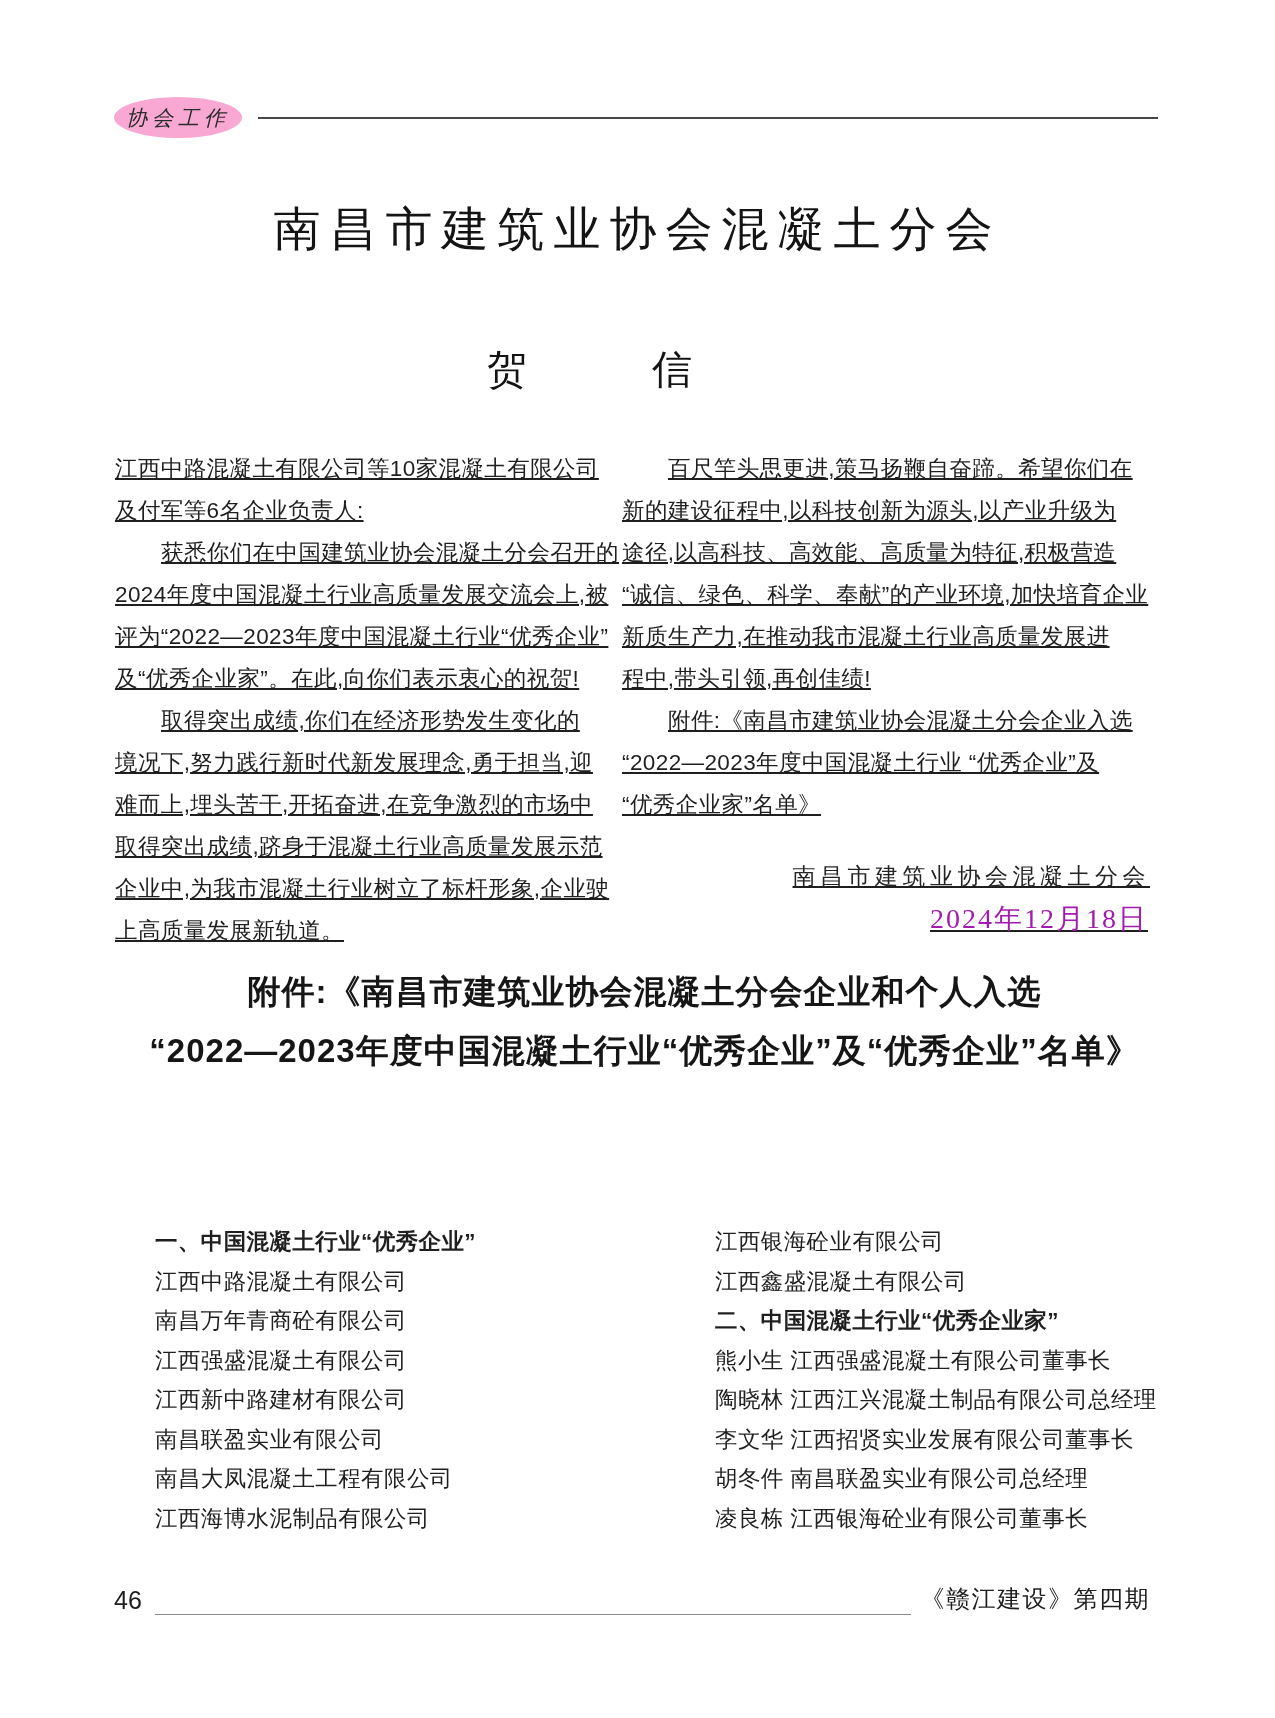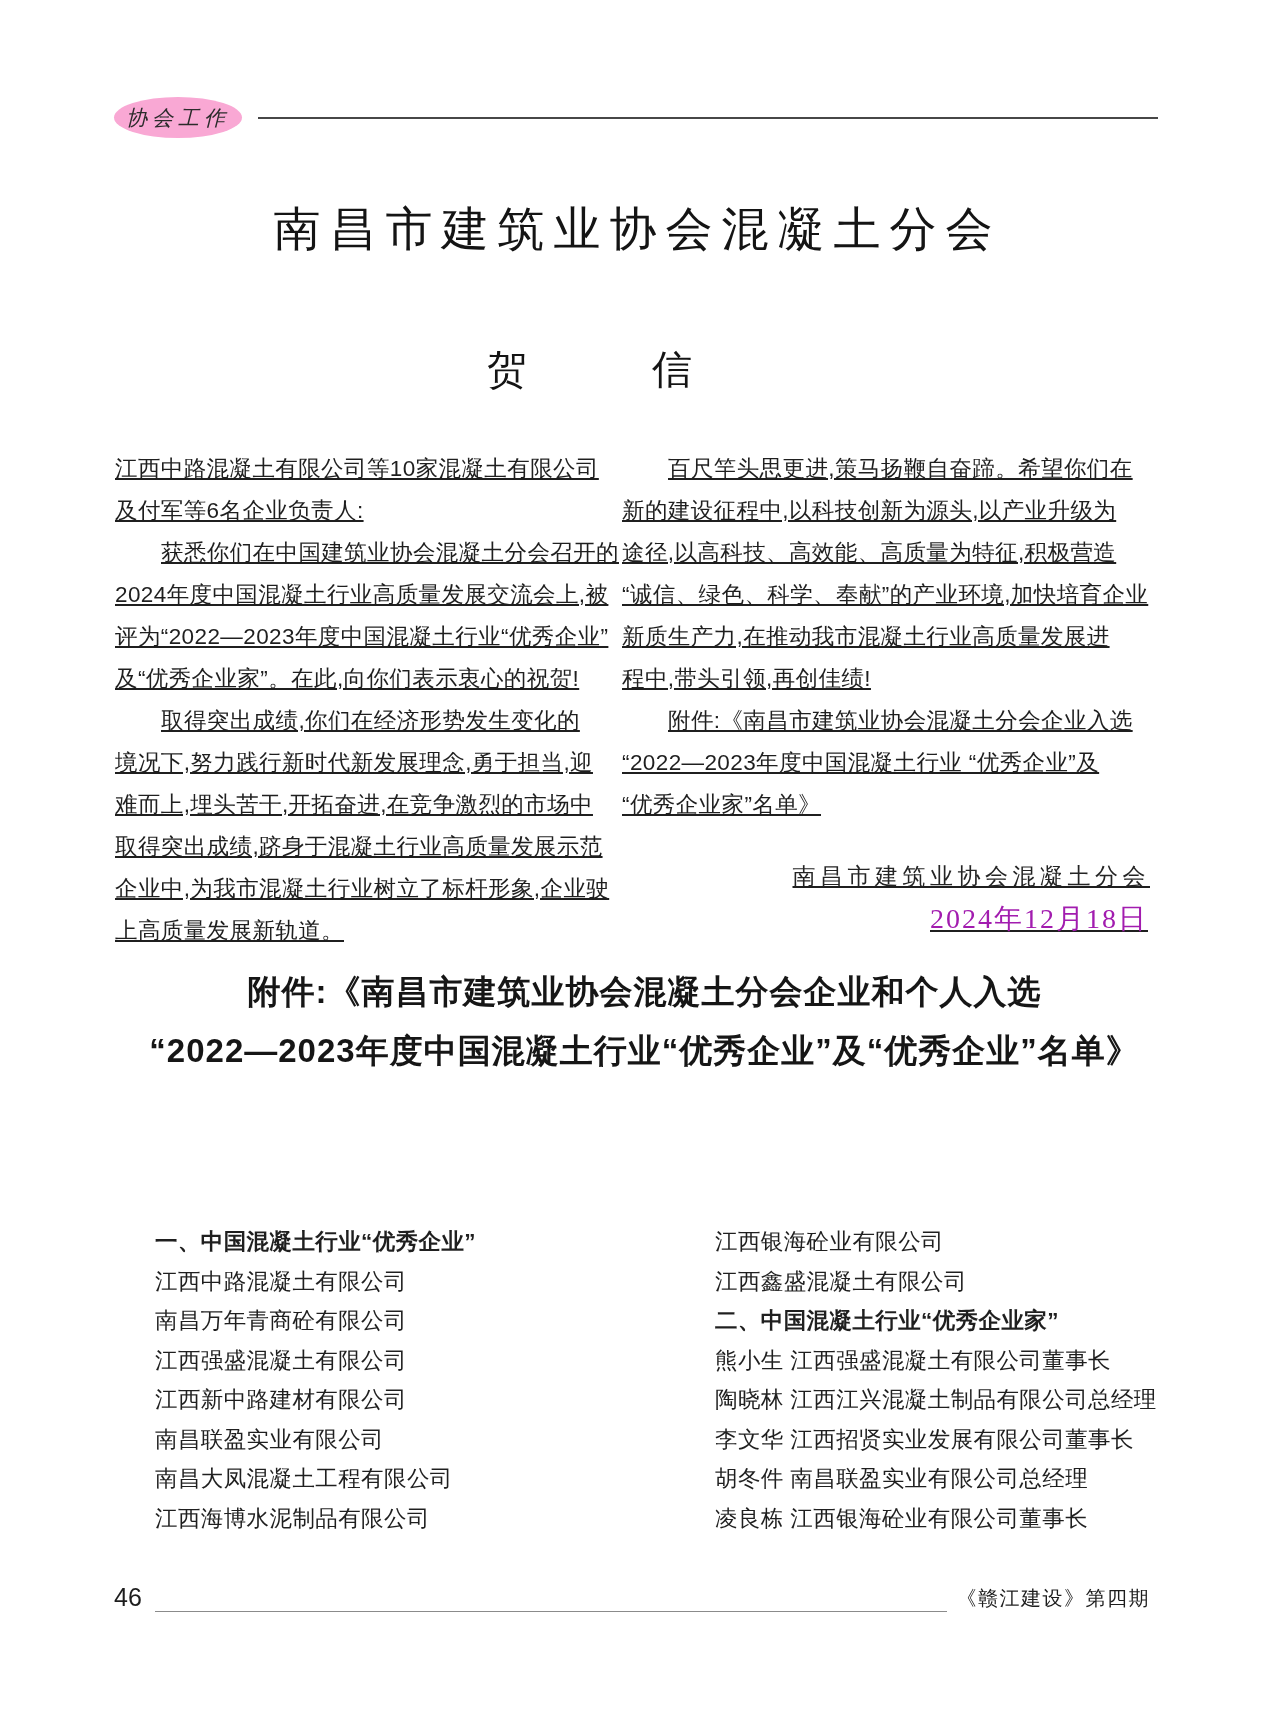--- a/index.html
+++ b/index.html
@@ -52,21 +52,21 @@
   
   .lists { position:absolute; top:1222px; left:155px; display:flex; }
   .list-col-left  { width:480px; }
   .list-col-right { width:520px; margin-left:80px; }
   .list-item { font-size:22.5px; line-height:39.5px; height:39.5px; white-space:nowrap; letter-spacing:0.4px; }
   .list-item.bold { font-weight:700; }
   
   .footer { position:absolute; top:1583px; left:114px; right:125px; display:flex; align-items:flex-end; }
   .pagenum { font-size:25px; color:#1d1d1d; flex:0 0 auto; }
   .footer-rule { flex:1; height:1px; background:#8b8b8b; margin:0 10px 0 13px; }
-  .journal { font-size:20px; letter-spacing:1.5px; color:#1d1d1d; flex:0 0 auto; }
+  .journal { font-size:24px; letter-spacing:1.5px; color:#1d1d1d; flex:0 0 auto; }
 </style>
 </head>
 <body>
 
 <div class="page">
 
   <div class="header-row">
     <div class="badge">
       <span>协会工作</span>
     </div>

